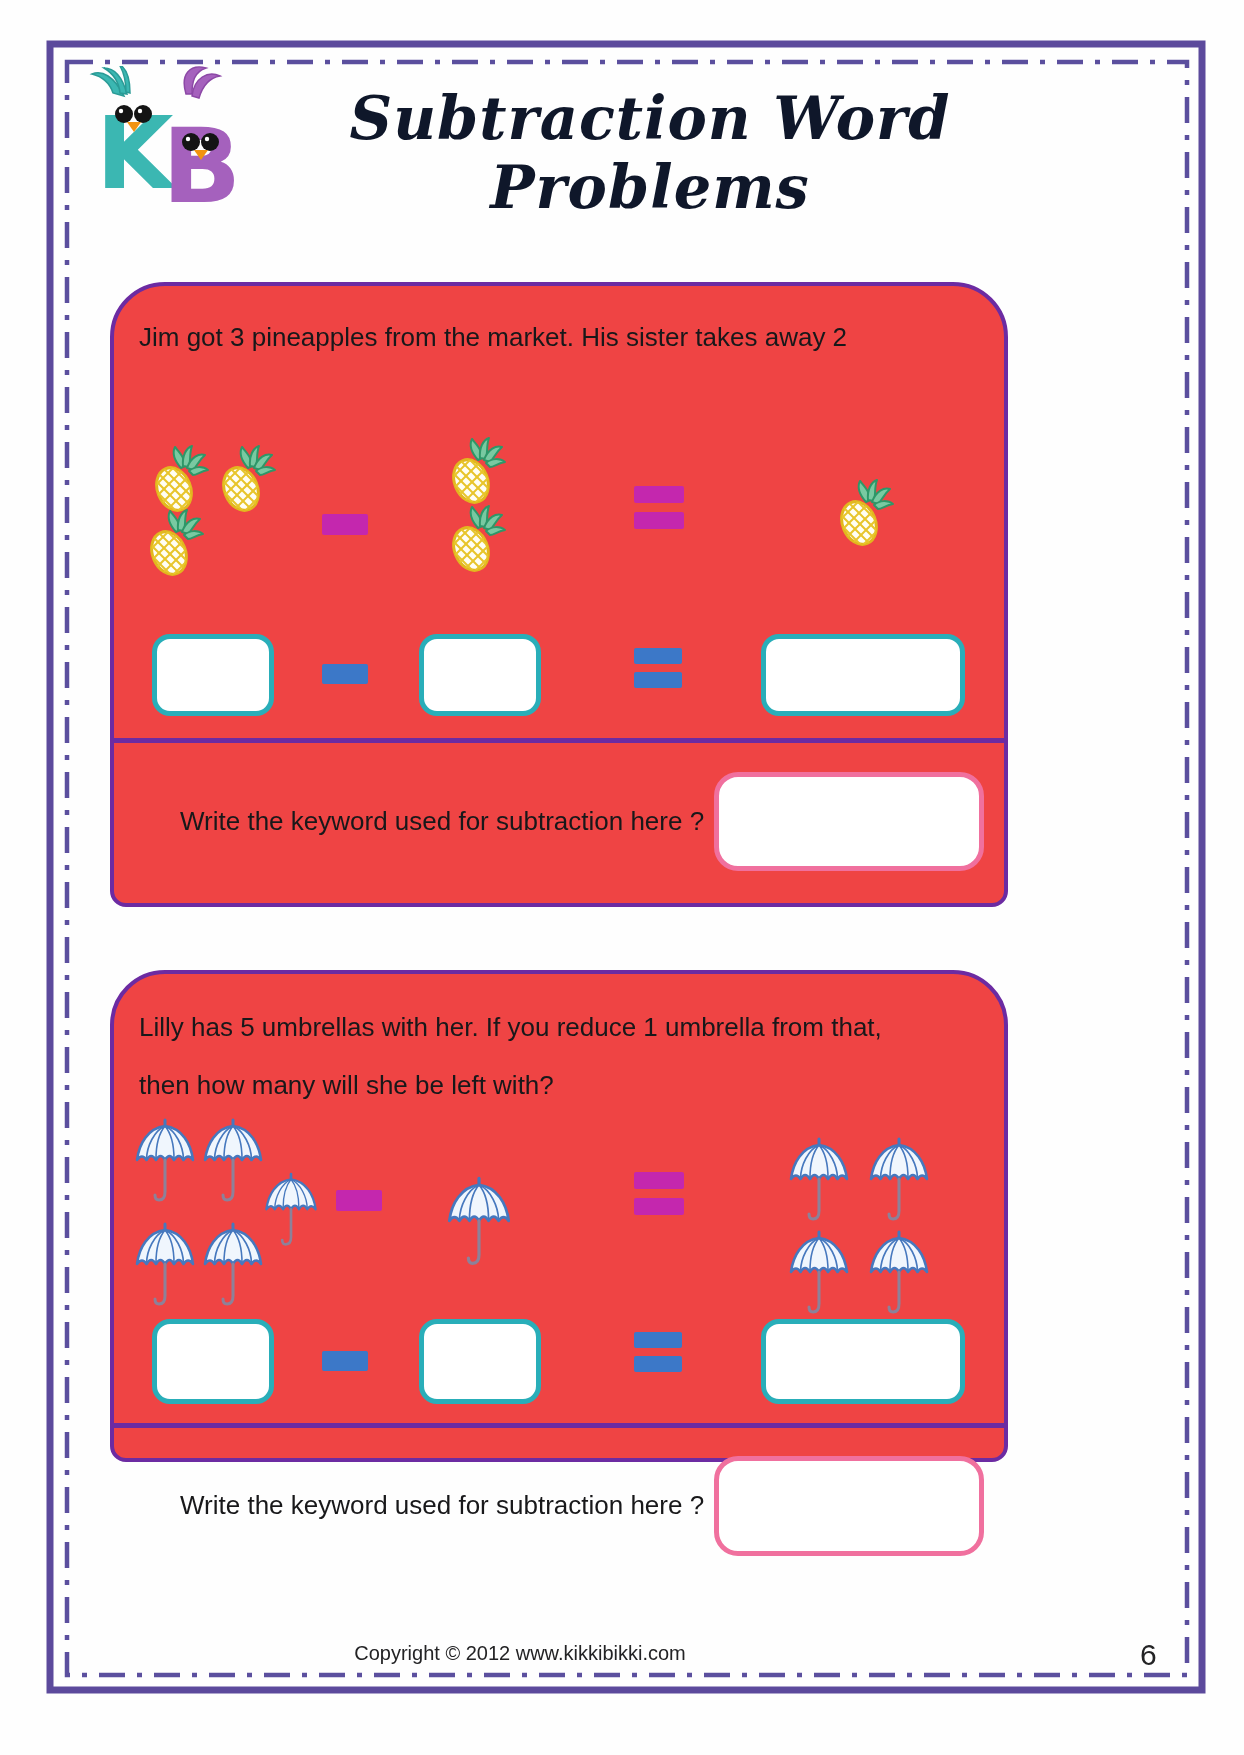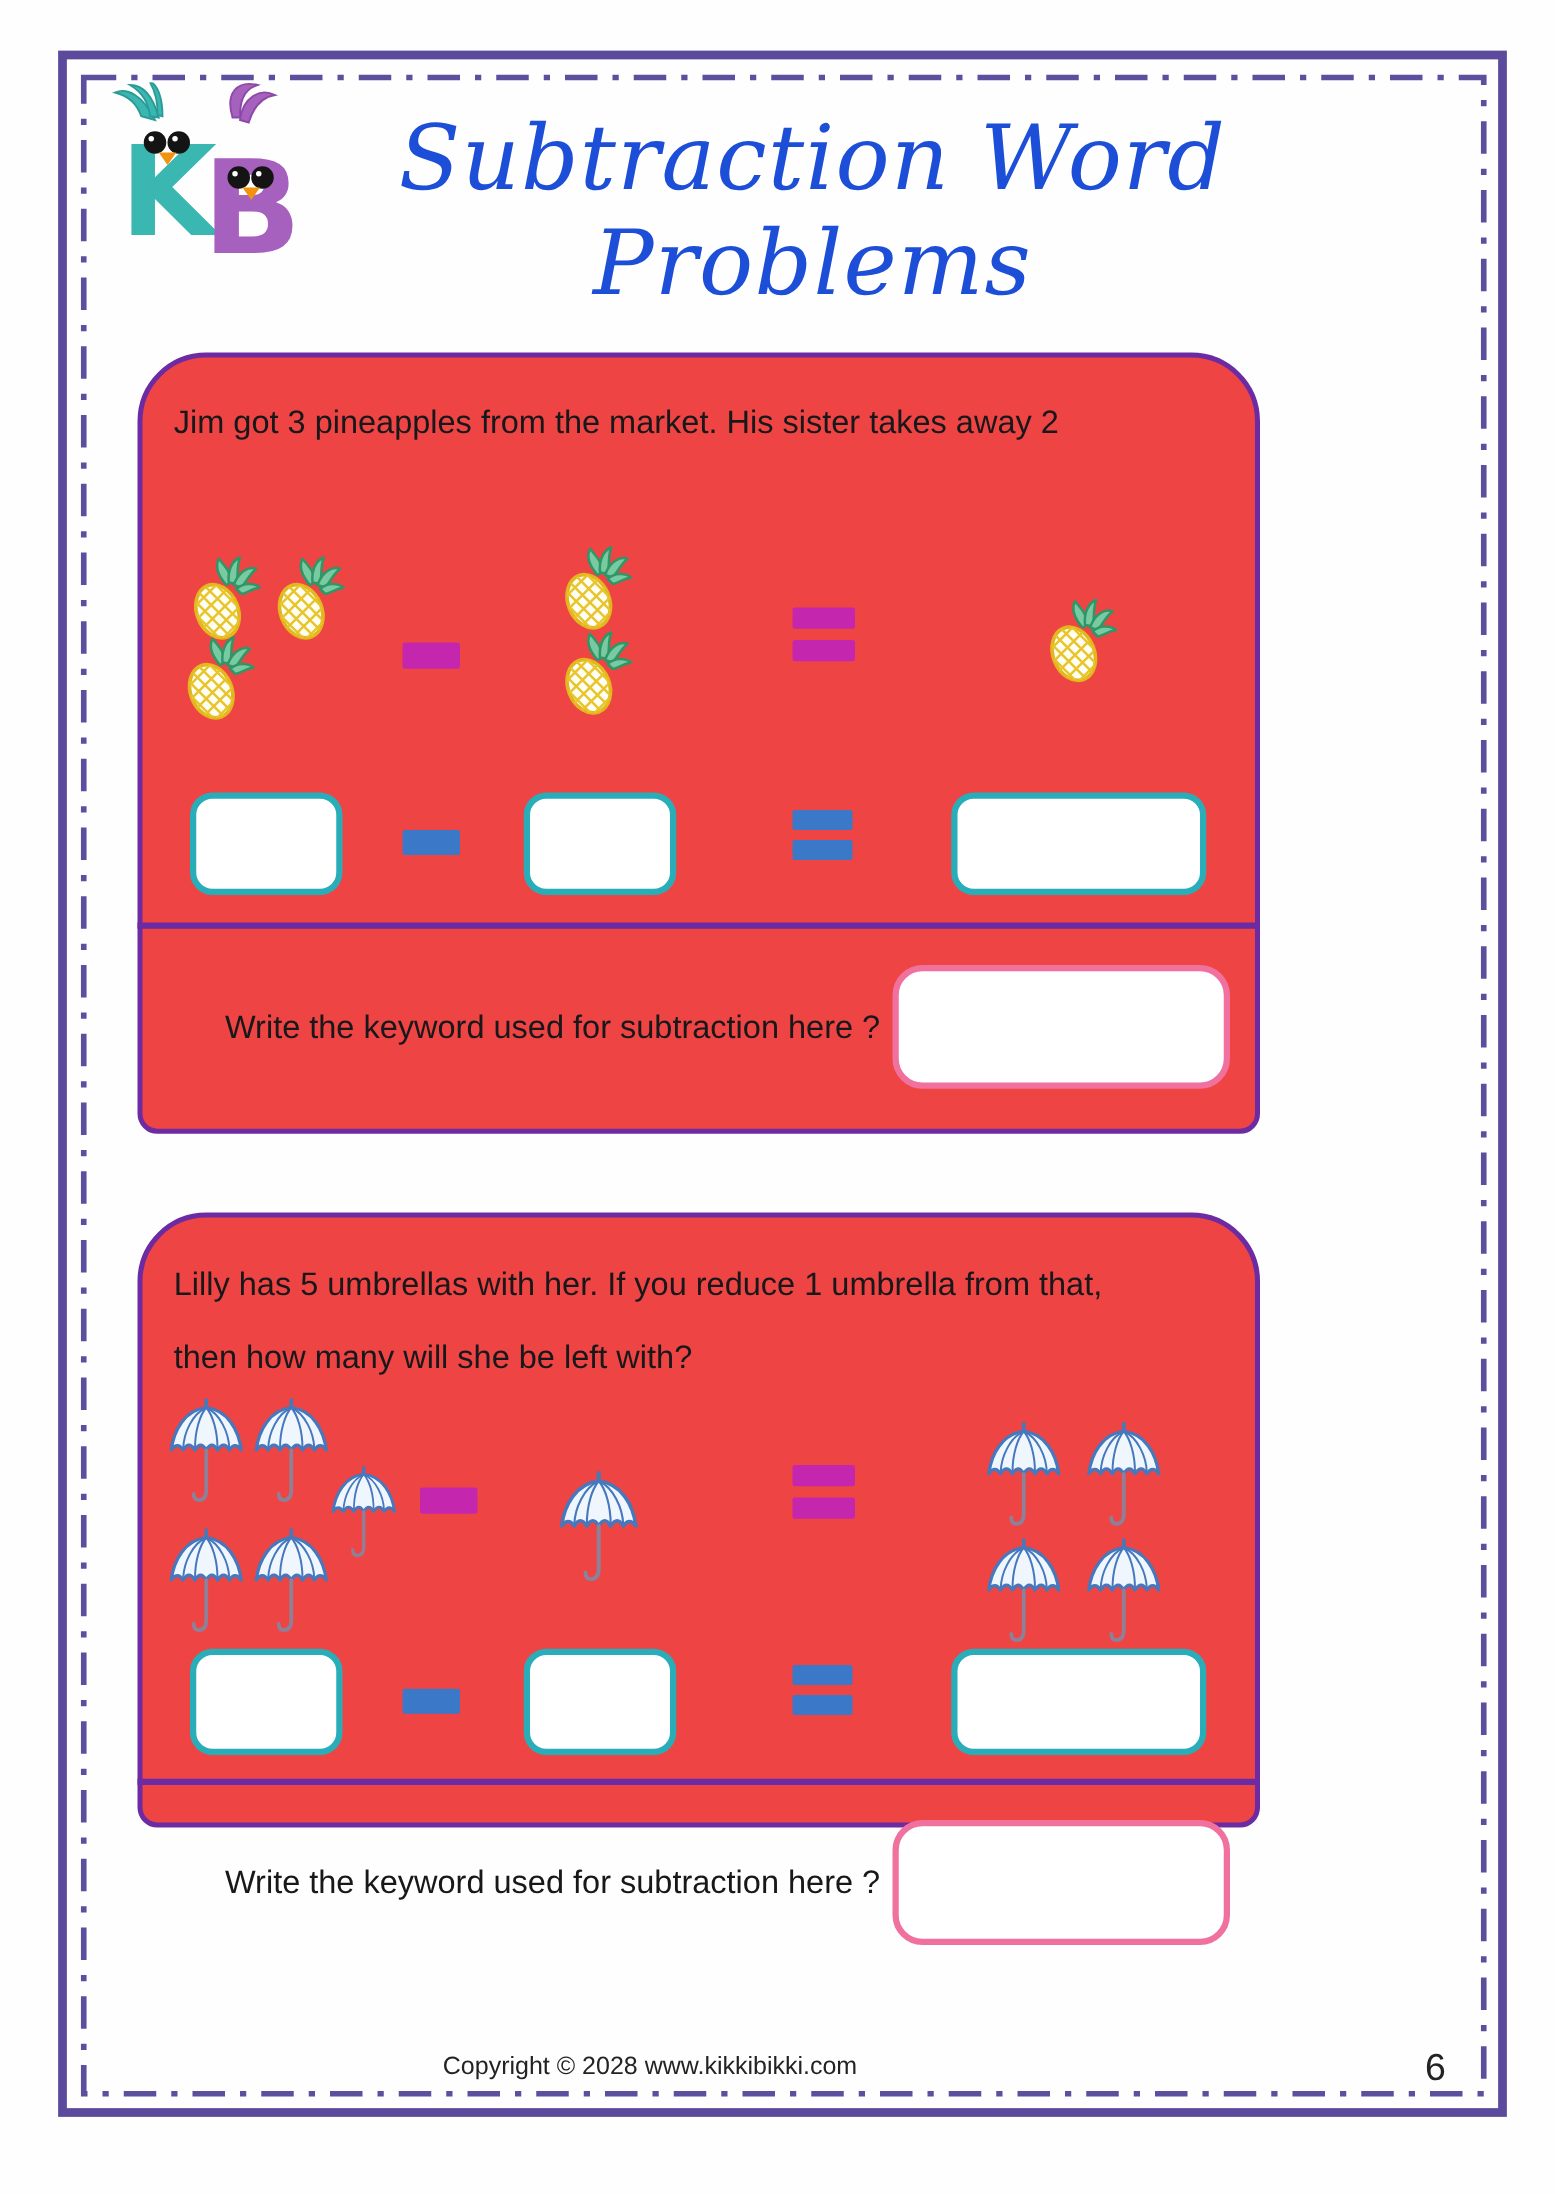--- a/index.html
+++ b/index.html
@@ -1,21 +1,21 @@
 <!DOCTYPE html>
 <html><head>
 <meta charset="utf-8">
 <style>
   html,body{margin:0;padding:0;background:#ffffff;}
   .page{position:relative;width:1244px;height:1755px;background:#fefefe;overflow:hidden;
         font-family:"Liberation Sans",sans-serif;color:#1b1b1d;}
   .abs{position:absolute;}
   
-  .title{font-family:"DejaVu Serif",serif;font-style:italic;font-weight:normal;
-         font-size:72px;color:#1d4ed8;text-align:center;letter-spacing:1px;}
+  .title{font-family:"DejaVu Serif",serif;font-style:italic;font-weight:bold;
+         font-size:59px;color:#0f172a;text-align:center;letter-spacing:1px;}
   .subtitle{font-size:30px;font-weight:600;color:#141416;text-align:center;letter-spacing:.5px;}
   
   .problem-box{position:absolute;left:110px;width:898px;border:4px solid #6c2ba2;
                border-radius:55px 55px 16px 16px;background:#ef4444;box-sizing:border-box;}
   .qline{position:absolute;left:25px;font-size:26px;color:#18181a;white-space:nowrap;}
   .divider{position:absolute;left:-4px;height:5px;background:#6c2ba2;}
   .keyword{position:absolute;left:25px;font-size:26px;color:#18181a;white-space:nowrap;margin-left:41px;}
   .pinkbox{position:absolute;border:5px solid #f0709e;border-radius:24px;background:#fff;box-sizing:border-box;}
   .ansbox{position:absolute;border:5px solid #29aeb9;border-radius:18px;background:#fff;box-sizing:border-box;}
   .minus{position:absolute;border-radius:2px;}
@@ -179,15 +179,15 @@
     <div class="eqbar blu" style="left:520px;top:358px;width:48px;height:16px;"></div>
     <div class="eqbar blu" style="left:520px;top:382px;width:48px;height:16px;"></div>
     <div class="ansbox" style="left:647px;top:345px;width:204px;height:85px;"></div>
 
     <div class="divider" style="top:449px;width:898px;"></div>
 
     <div class="keyword" style="top:516px;">Write the keyword used for subtraction here ?</div>
     <div class="pinkbox" style="left:600px;top:482px;width:270px;height:100px;"></div>
   </div>
 
-  <div class="abs footer" style="left:300px;top:1642px;width:440px;">Copyright © 2028 www.kikkibikki.com</div>
+  <div class="abs footer" style="left:300px;top:1642px;width:440px;">Copyright © 2012 www.kikkibikki.com</div>
   <div class="abs pagenum" style="left:1140px;top:1638px;">6</div>
 </div>
 
 </body></html>

